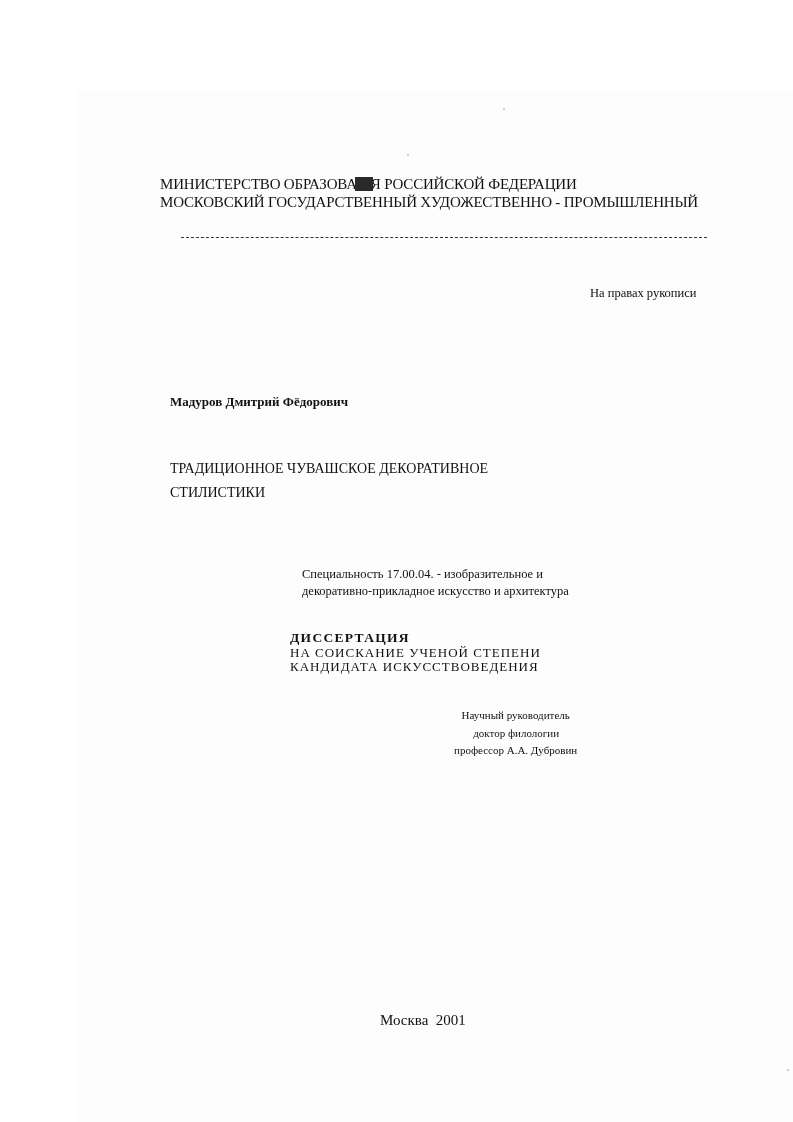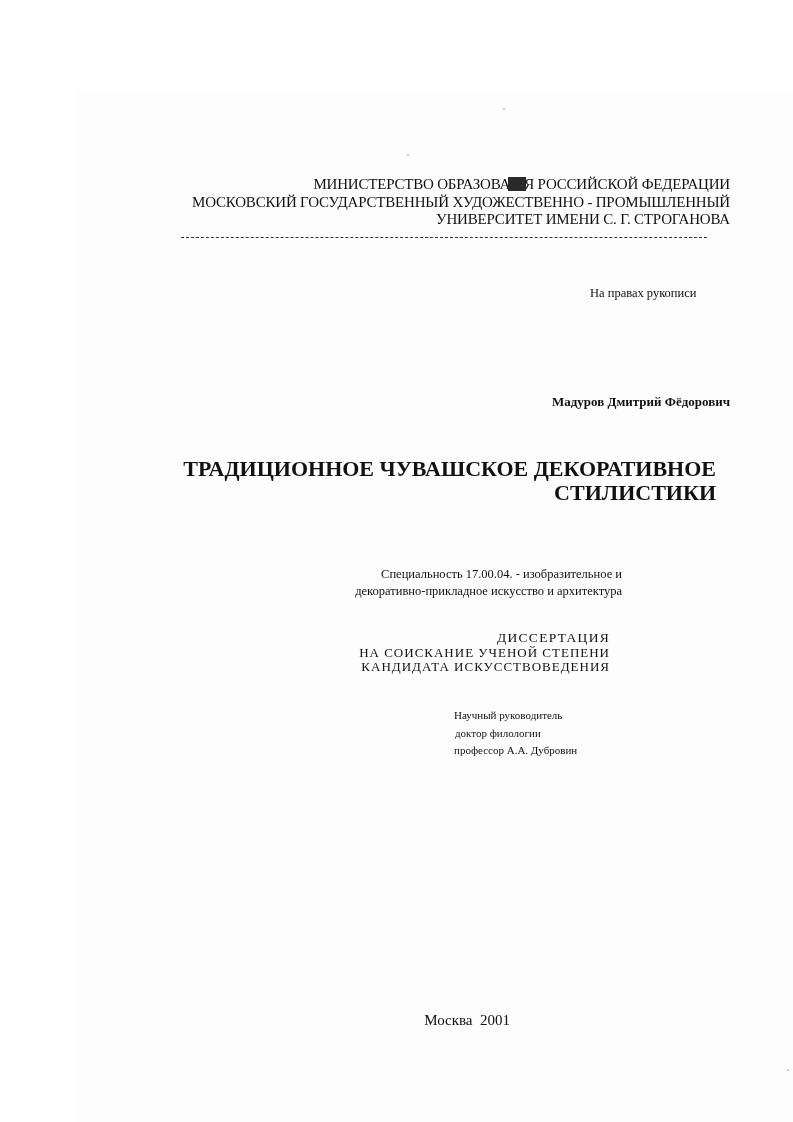--- a/index.html
+++ b/index.html
@@ -16,22 +16,22 @@
       color: #111111;
     }
     .scan-area {
       position: absolute;
       left: 77px;
       top: 90px;
       width: 716px;
       height: 1032px;
       background: #fdfdfd;
     }
-    .abs { position: absolute; }
-    .center { text-align: right; }
+    .abs { position: absolute; text-align: center; }
+    .center { text-align: left; }
 
     .ministry {
       left: 160px;
       top: 176px;
       width: 570px;
       font-size: 15px;
       line-height: 17.5px;
       letter-spacing: -0.2px;
     }
     .ministry div { white-space: nowrap; }
@@ -58,44 +58,44 @@
       white-space: nowrap;
     }
     .author {
       left: 170px;
       top: 394px;
       width: 560px;
       font-size: 13px;
       font-weight: bold;
     }
     .title {
-      left: 156px;
+      left: 170px;
       top: 457px;
       width: 560px;
-      font-size: 22px;
-      font-weight: bold;
+      font-size: 14px;
+      font-weight: normal;
       line-height: 24px;
     }
     .title .l2 { padding-right: 40px; }
     .specialty {
       left: 302px;
       top: 566px;
       width: 320px;
       font-size: 12.5px;
       line-height: 17px;
     }
     .diss {
       left: 290px;
       top: 630px;
       width: 320px;
       letter-spacing: 1px;
     }
     .diss .head {
       font-size: 13.5px;
-      font-weight: normal;
+      font-weight: bold;
       line-height: 16px;
       letter-spacing: 1.3px;
     }
     .diss .sub {
       font-size: 13px;
       line-height: 13.5px;
     }
     .advisor {
       left: 454px;
       top: 707px;
@@ -124,21 +124,20 @@
 
 <div class="scan-area"></div>
 
 <span class="speck" style="left:407px;top:154px;"></span>
 <span class="speck" style="left:503px;top:108px;"></span>
 <span class="speck" style="left:787px;top:1069px;"></span>
 
 <div class="abs ministry center">
   <div><span>МИНИСТЕРСТВО ОБРАЗОВА</span><span class="redaction"></span><span>Я РОССИЙСКОЙ ФЕДЕРАЦИИ</span></div>
   <div>МОСКОВСКИЙ ГОСУДАРСТВЕННЫЙ ХУДОЖЕСТВЕННО - ПРОМЫШЛЕННЫЙ</div>
-  <div>УНИВЕРСИТЕТ ИМЕНИ С. Г. СТРОГАНОВА</div>
 </div>
 
 <div class="abs rule"></div>
 
 <div class="abs rights">На правах рукописи</div>
 
 <div class="abs author center">Мадуров Дмитрий Фёдорович</div>
 
 <div class="abs title center">
   <div>ТРАДИЦИОННОЕ ЧУВАШСКОЕ ДЕКОРАТИВНОЕ</div>

